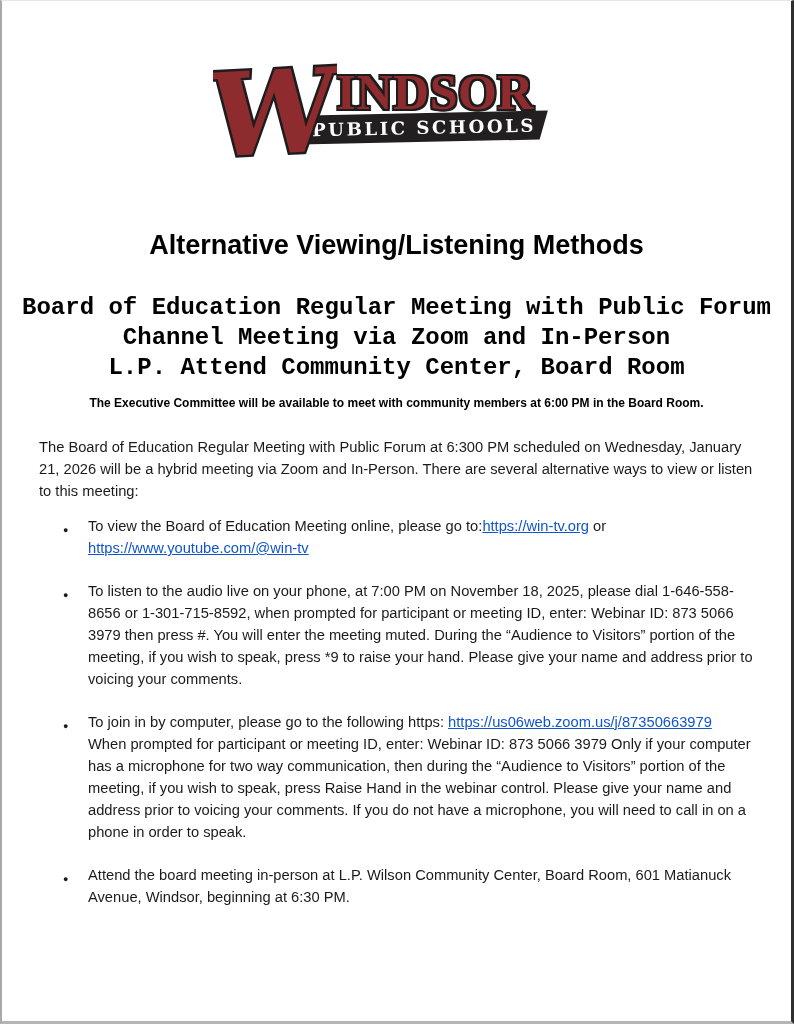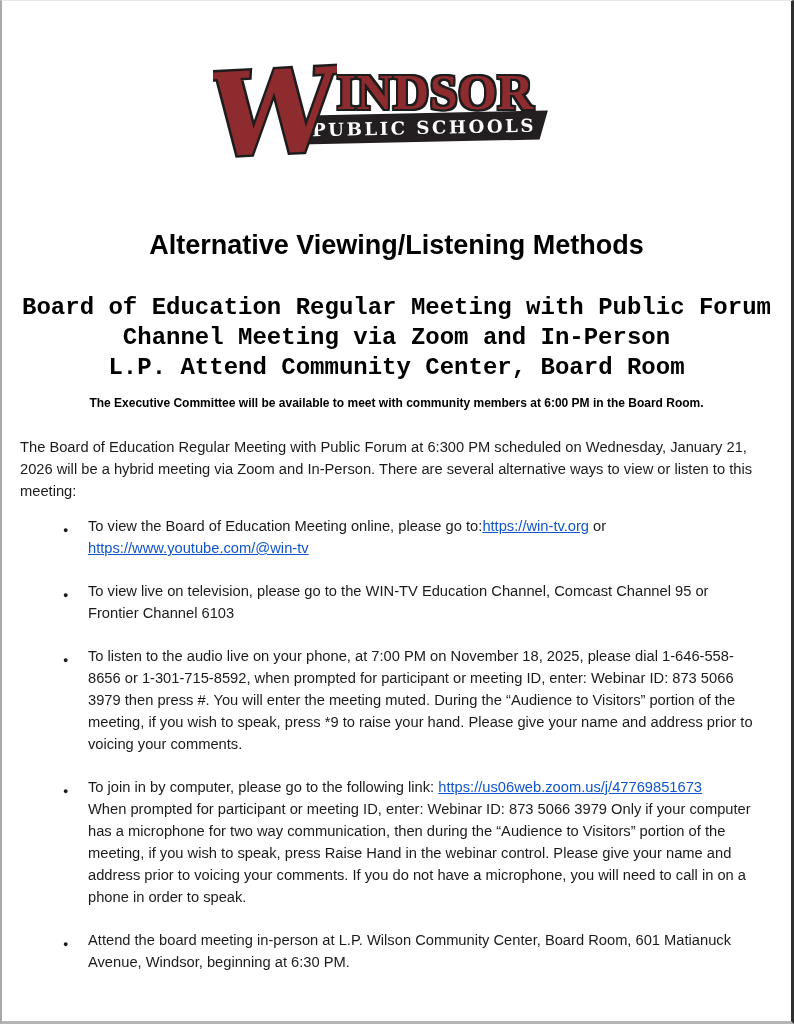--- a/index.html
+++ b/index.html
@@ -46,21 +46,21 @@
   .meeting {
     margin-top: 32px; text-align: center;
     font-size: 24px; line-height: 30px; font-weight: bold; color: #000; font-family: Liberation Mono, monospace;
   }
   .notice {
     margin: 11px 30px 0; text-align: center;
     font-size: 12px; line-height: 19px; font-weight: bold; color: #000;
   }
 
   
-  .intro { margin: 23px 18px 0; font-size: 14.7px; line-height: 22px; }
+  .intro { margin: 23px 37px 0; font-size: 14.7px; line-height: 22px; }
   ul.bullets {
     margin: 13px 37px 0; padding: 0 0 0 49px; list-style: none;
     font-size: 14.7px; line-height: 22px;
   }
   ul.bullets li { position: relative; margin: 0 0 21px 0; }
   ul.bullets li::before {
     content: "●"; position: absolute; left: -25px; top: 4px; font-size: 9px; color: #1b1b1b;
   }
   .link { color: #1155cc; text-decoration: underline; cursor: pointer; }
 </style>
@@ -89,27 +89,24 @@
 
   <p class="notice">The Executive Committee will be available to meet with community members at 6:00 PM in the Board Room.</p>
 
   <p class="intro">The Board of Education Regular Meeting with Public Forum at 6:300 PM scheduled on Wednesday, January 21, 2026 will be a hybrid meeting via Zoom and In-Person. There are several alternative ways to view or listen to this meeting:</p>
 
   <ul class="bullets">
     <li>
       <span>To view the Board of Education Meeting online, please go to:</span><a class="link">https://win-tv.org</a><span> or </span><a class="link">https://www.youtube.com/@win-tv</a>
     </li>
     <li>
-      <span>To view live on television, please go to the WIN-TV Education Channel, Comcast Channel 95 or Frontier Channel 6103</span>
-    </li>
-    <li>
       <span>To listen to the audio live on your phone, at 7:00 PM on November 18, 2025, please dial 1-646-558-8656 or 1-301-715-8592, when prompted for participant or meeting ID, enter: Webinar ID: 873 5066 3979 then press #. You will enter the meeting muted. During the “Audience to Visitors” portion of the meeting, if you wish to speak, press *9 to raise your hand. Please give your name and address prior to voicing your comments.</span>
     </li>
     <li>
-      <span>To join in by computer, please go to the following link: </span><a class="link">https://us06web.zoom.us/j/47769851673</a><br>
+      <span>To join in by computer, please go to the following https: </span><a class="link">https://us06web.zoom.us/j/87350663979</a><br>
       <span>When prompted for participant or meeting ID, enter: Webinar ID: 873 5066 3979 Only if your computer has a microphone for two way communication, then during the “Audience to Visitors” portion of the meeting, if you wish to speak, press Raise Hand in the webinar control. Please give your name and address prior to voicing your comments. If you do not have a microphone, you will need to call in on a phone in order to speak.</span>
     </li>
     <li>
       <span>Attend the board meeting in-person at L.P. Wilson Community Center, Board Room, 601 Matianuck Avenue, Windsor, beginning at 6:30 PM.</span>
     </li>
 
   </ul>
 
 </div>
 

